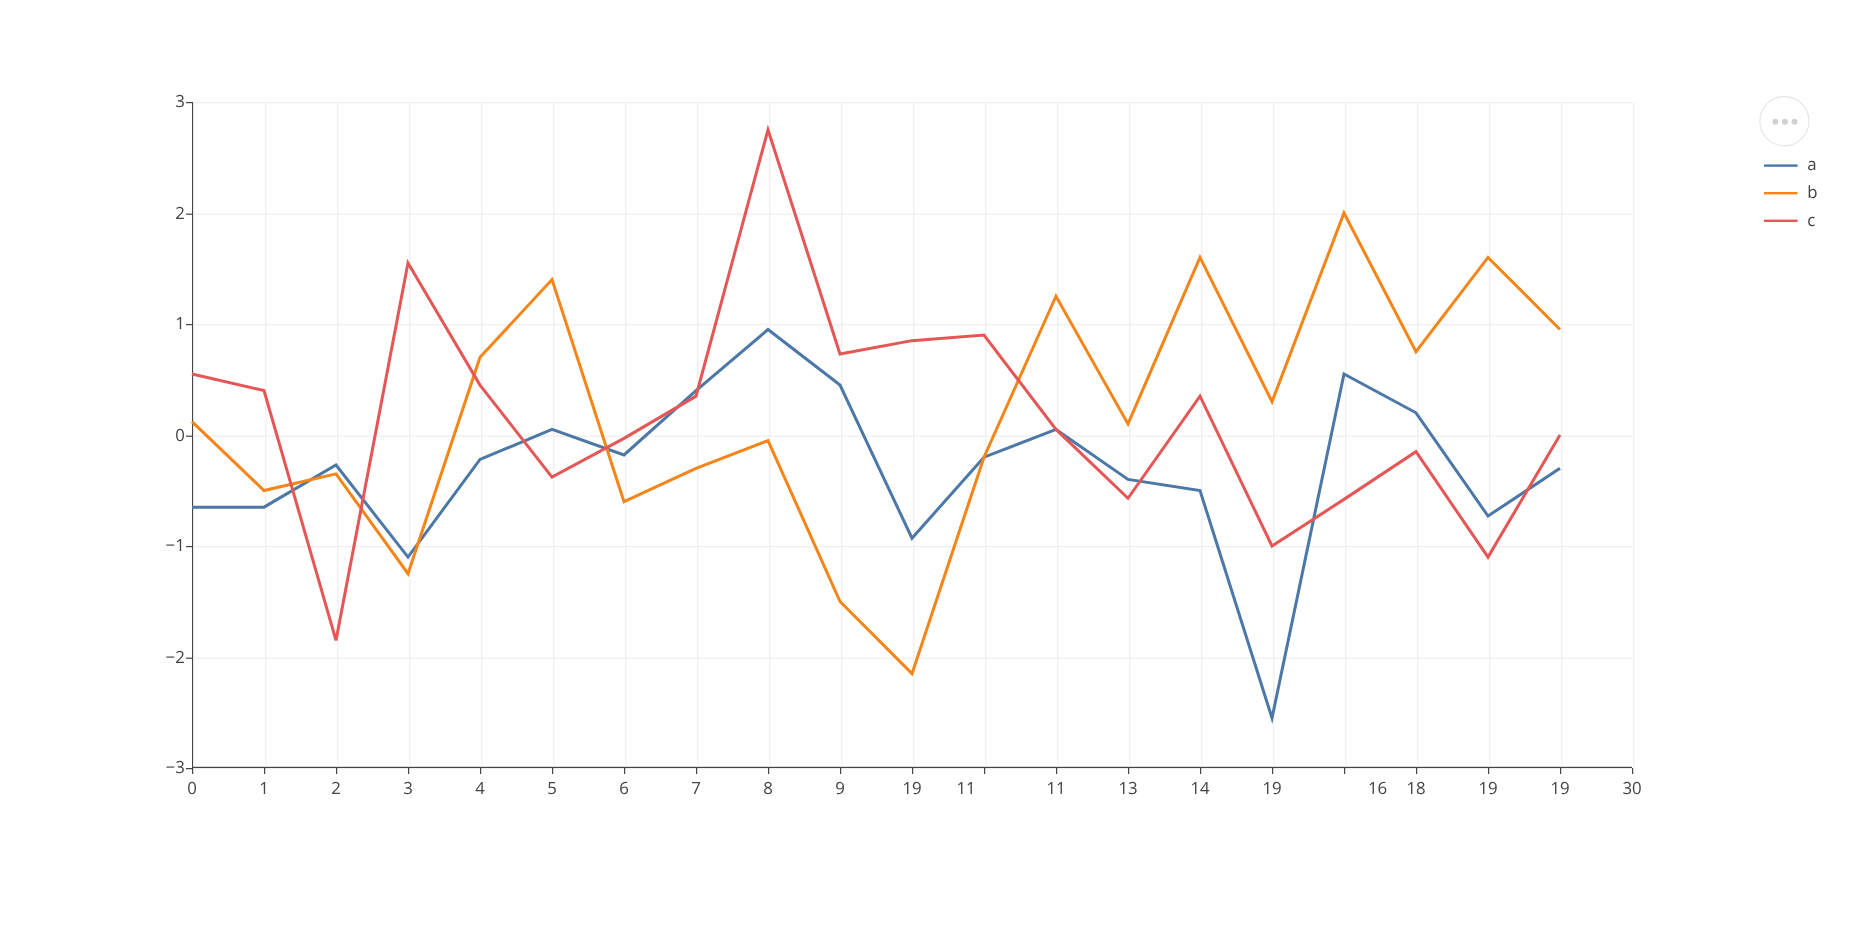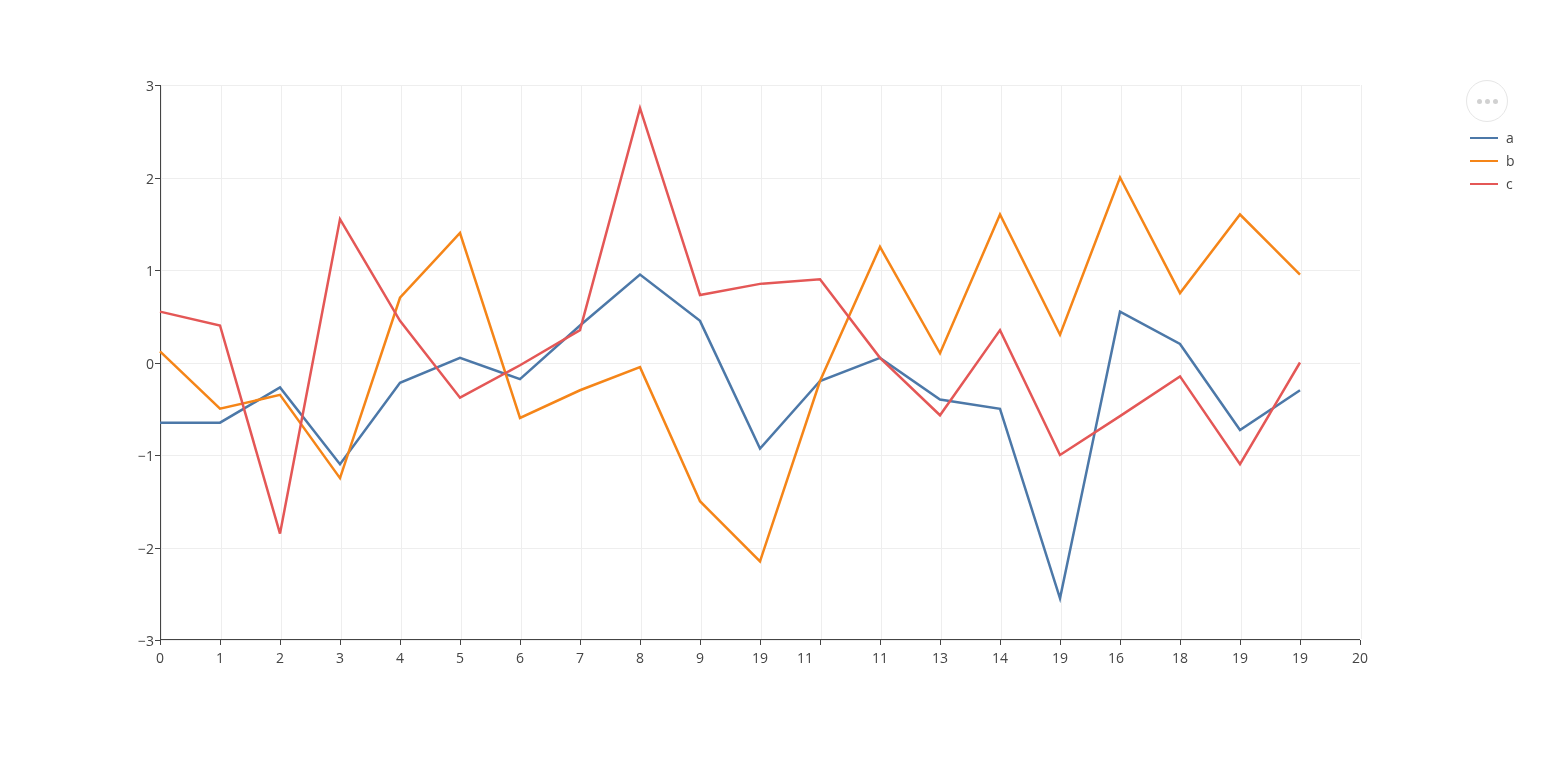--- a/index.html
+++ b/index.html
@@ -206,29 +206,29 @@
     <div class="tick-label-x" style="left: 725px;">11</div>
     <div class="tick-mark-x" style="left: 800px;"></div>
     <div class="tick-label-x" style="left: 800px;">11</div>
     <div class="tick-mark-x" style="left: 860px;"></div>
     <div class="tick-label-x" style="left: 860px;">13</div>
     <div class="tick-mark-x" style="left: 920px;"></div>
     <div class="tick-label-x" style="left: 920px;">14</div>
     <div class="tick-mark-x" style="left: 980px;"></div>
     <div class="tick-label-x" style="left: 980px;">19</div>
     <div class="tick-mark-x" style="left: 1040px;"></div>
-    <div class="tick-label-x" style="left: 1036px; text-align: right;">16</div>
+    <div class="tick-label-x" style="left: 1068px; text-align: right;">16</div>
     <div class="tick-mark-x" style="left: 1100px;"></div>
     <div class="tick-label-x" style="left: 1100px;">18</div>
     <div class="tick-mark-x" style="left: 1160px;"></div>
     <div class="tick-label-x" style="left: 1160px;">19</div>
     <div class="tick-mark-x" style="left: 1220px;"></div>
     <div class="tick-label-x" style="left: 1220px;">19</div>
     <div class="tick-mark-x" style="left: 1280px;"></div>
-    <div class="tick-label-x" style="left: 1280px;">20</div>
+    <div class="tick-label-x" style="left: 1280px;">30</div>
     <div class="tick-mark-y" style="top: 600px;"></div>
     <div class="tick-label-y" style="top: 600px;">−3</div>
     <div class="tick-mark-y" style="top: 507.5px;"></div>
     <div class="tick-label-y" style="top: 507.5px;">−2</div>
     <div class="tick-mark-y" style="top: 415px;"></div>
     <div class="tick-label-y" style="top: 415px;">−1</div>
     <div class="tick-mark-y" style="top: 322.5px;"></div>
     <div class="tick-label-y" style="top: 322.5px;">0</div>
     <div class="tick-mark-y" style="top: 230px;"></div>
     <div class="tick-label-y" style="top: 230px;">1</div>

